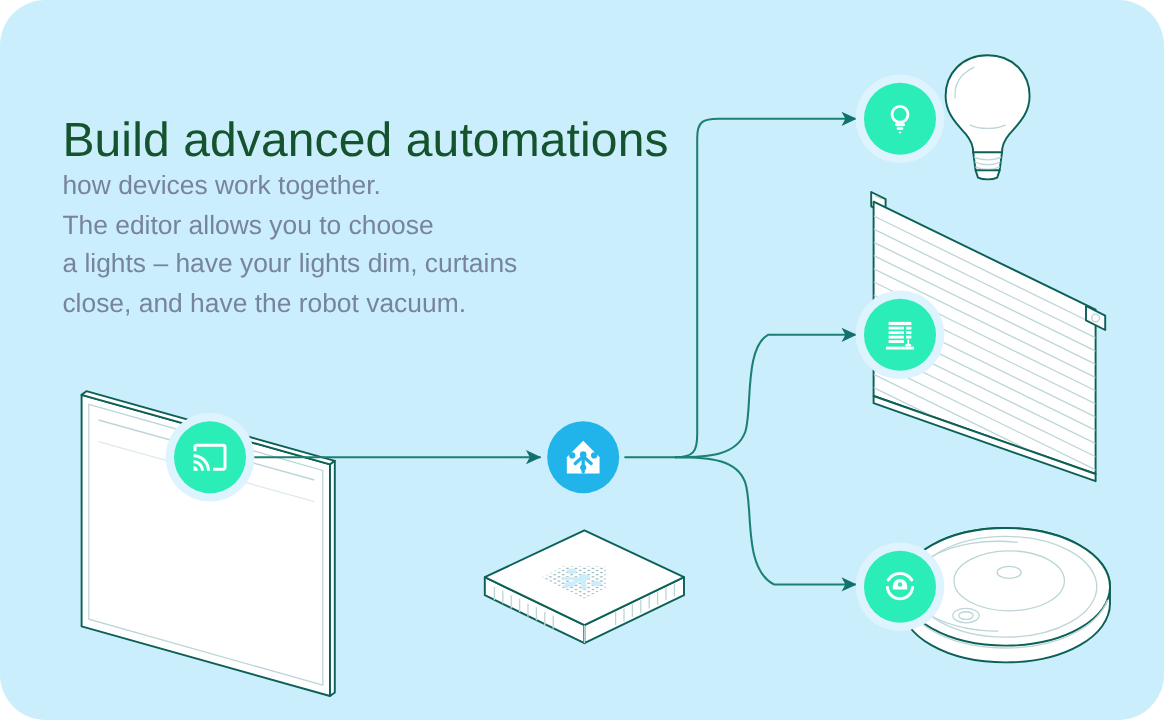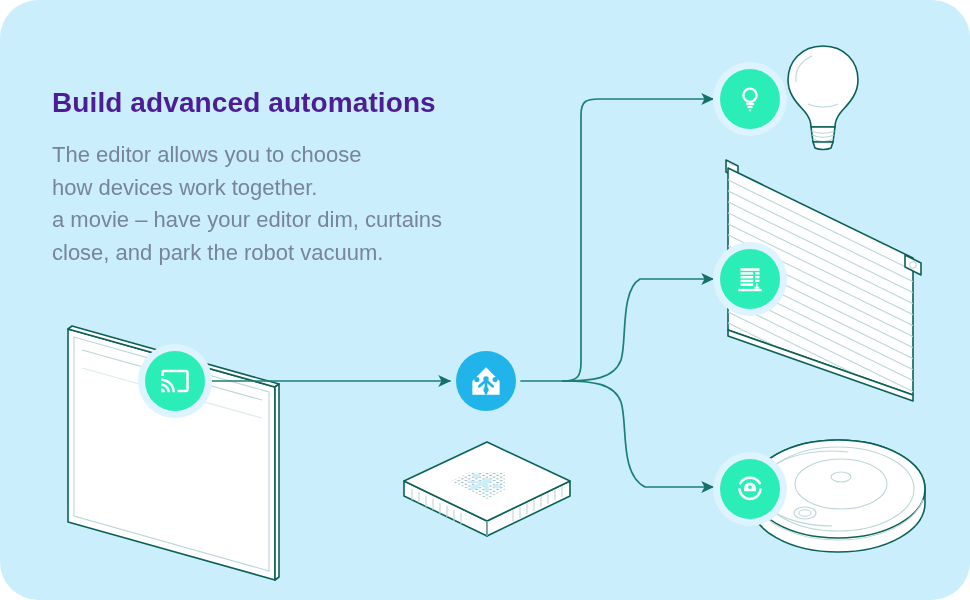--- a/index.html
+++ b/index.html
@@ -8,22 +8,22 @@
     font-family:"Liberation Sans","DejaVu Sans",sans-serif;
   }
   #stage{
     position:relative;width:970px;height:600px;
     background:#caeefb;border-radius:38px;overflow:hidden;
   }
 
   
   #headline{
     position:absolute;left:52px;top:68px;
-    font-size:28px;font-weight:700;letter-spacing:.1px;
-    color:#4c1d95;white-space:nowrap;
+    font-size:40px;font-weight:400;letter-spacing:.1px;
+    color:#14532d;white-space:nowrap;
   }
   #body-copy{
     position:absolute;left:52px;top:139px;width:520px;
     font-size:22px;line-height:32.5px;font-weight:400;
     color:#77849c;
   }
   #body-copy div{white-space:nowrap;}
 
   
   .layer{position:absolute;left:0;top:0;width:970px;height:600px;}
@@ -43,24 +43,24 @@
   .badge svg{display:block;}
 </style>
 </head>
 <body>
 
 <div id="stage">
 
   <h1 id="headline">Build advanced automations</h1>
 
   <div id="body-copy">
+    <div>how devices work together.</div>
     <div>The editor allows you to choose</div>
-    <div>how devices work together.</div>
-    <div>a movie – have your editor dim, curtains</div>
-    <div>close, and park the robot vacuum.</div>
+    <div>a lights – have your lights dim, curtains</div>
+    <div>close, and have the robot vacuum.</div>
   </div>
 
   <svg class="layer" id="art" viewBox="0 0 970 600">
     <defs>
       <style>
         .ln   { fill:none; stroke:#0c6157; stroke-width:1.6; stroke-linejoin:round; stroke-linecap:round; }
         .lnf  { fill:#ffffff; stroke:#0c6157; stroke-width:1.6; stroke-linejoin:round; stroke-linecap:round; }
         .soft { fill:none; stroke:#bcd6d8; stroke-width:1.1; }
         .softf{ fill:#ffffff; stroke:#bcd6d8; stroke-width:1.1; }
       </style>

